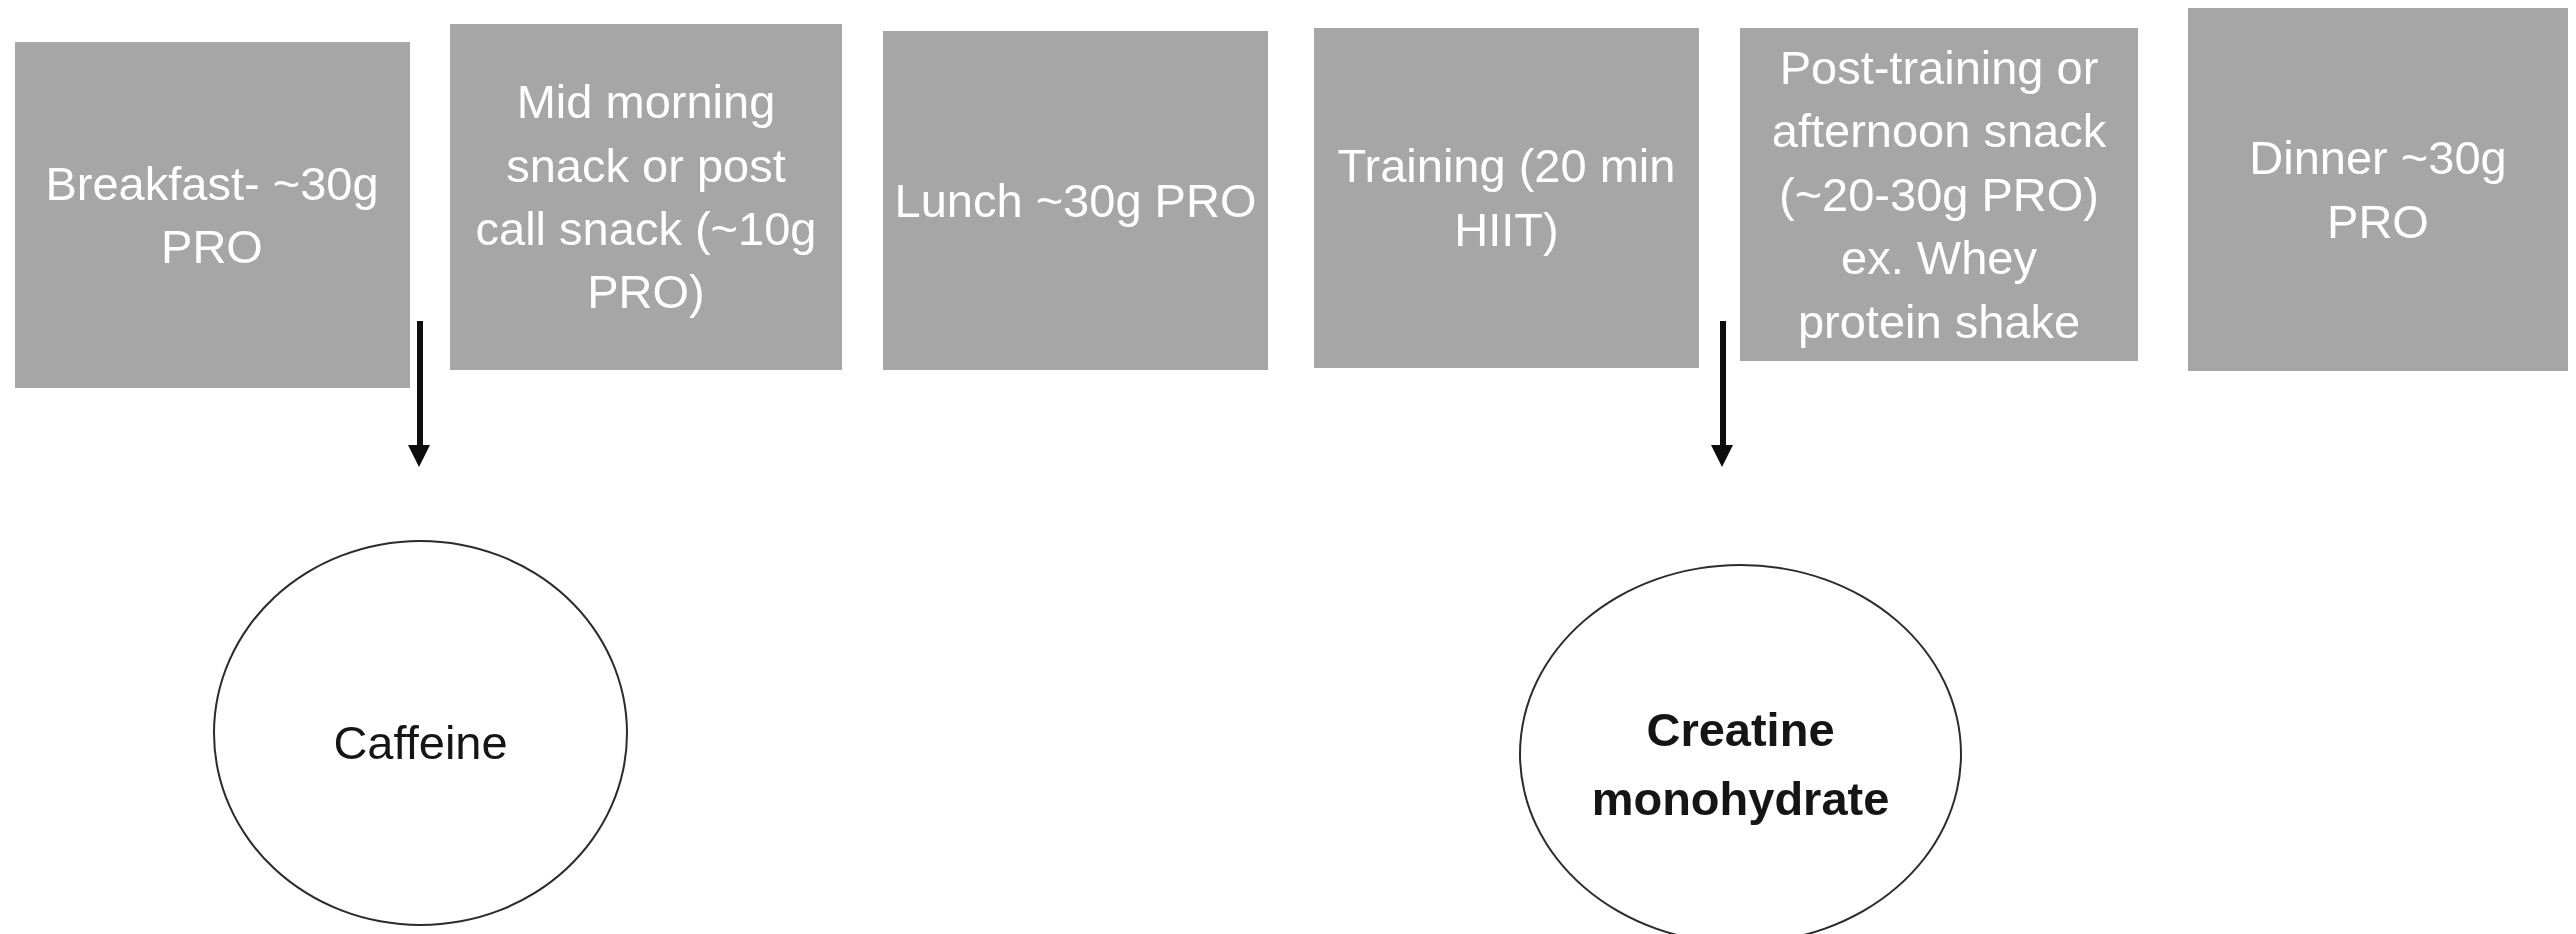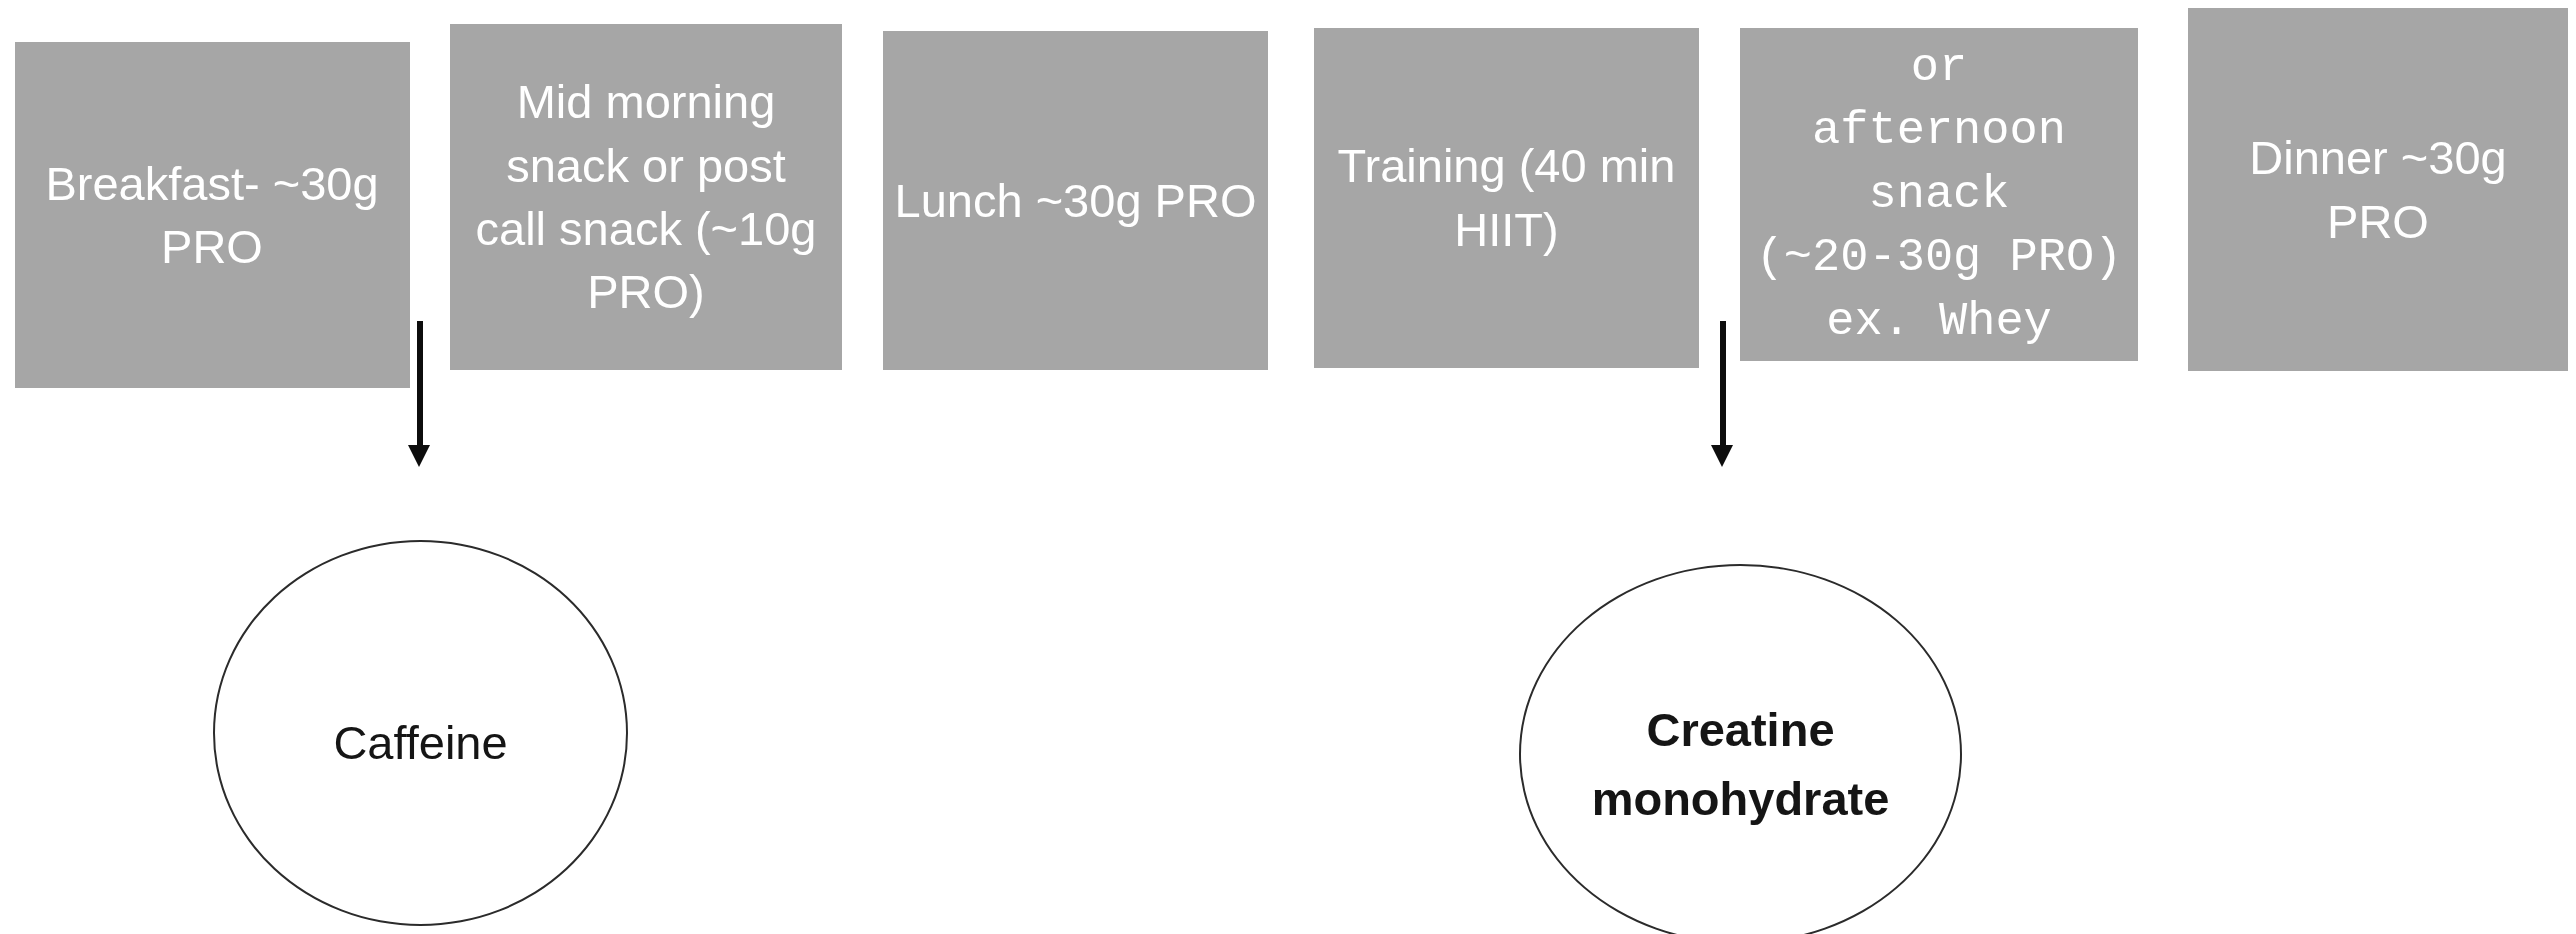--- a/index.html
+++ b/index.html
@@ -33,21 +33,21 @@
     color: var(--box-text);
     font-size: 47px;
     line-height: 1.35;
     white-space: pre-line;
     padding: 0 6.5px;
   }
   .box1 { left: 14.5px;   top: 22px; width: 395px; height: 346px; margin-top: 20px; }
   .box2 { left: 450px;  top: 24px; width: 392px; height: 346px; }
   .box3 { left: 883px; top: 31px; width: 385px; height: 339px; }
   .box4 { left: 1314px; top: 27.5px; width: 385px; height: 340px; }
-  .box5 { left: 1740px; top: 28px; width: 398px; height: 333px; font-family: Liberation Mono, monospace; }
+  .box5 { left: 1740px; top: 28px; width: 398px; height: 333px; }
   .box6 { left: 2188px; top: 8px; width: 380px; height: 363px; }
 
   .arrow-shaft {
     position: absolute;
     width: 5.7px;
     top: 321px;
     height: 127px;
     background: var(--arrow);
   }
   .arrow-head {
@@ -99,21 +99,21 @@
 snack or post
 call snack (~10g
 PRO)</span>
   </div>
 
   <div class="box box3">
     <span class="label">Lunch ~30g PRO</span>
   </div>
 
   <div class="box box4">
-    <span class="label">Training (40 min
+    <span class="label">Training (20 min
 HIIT)</span>
   </div>
 
   <div class="box box5">
     <span class="label">Post-training or
 afternoon snack
 (~20-30g PRO)
 ex. Whey
 protein shake</span>
   </div>

